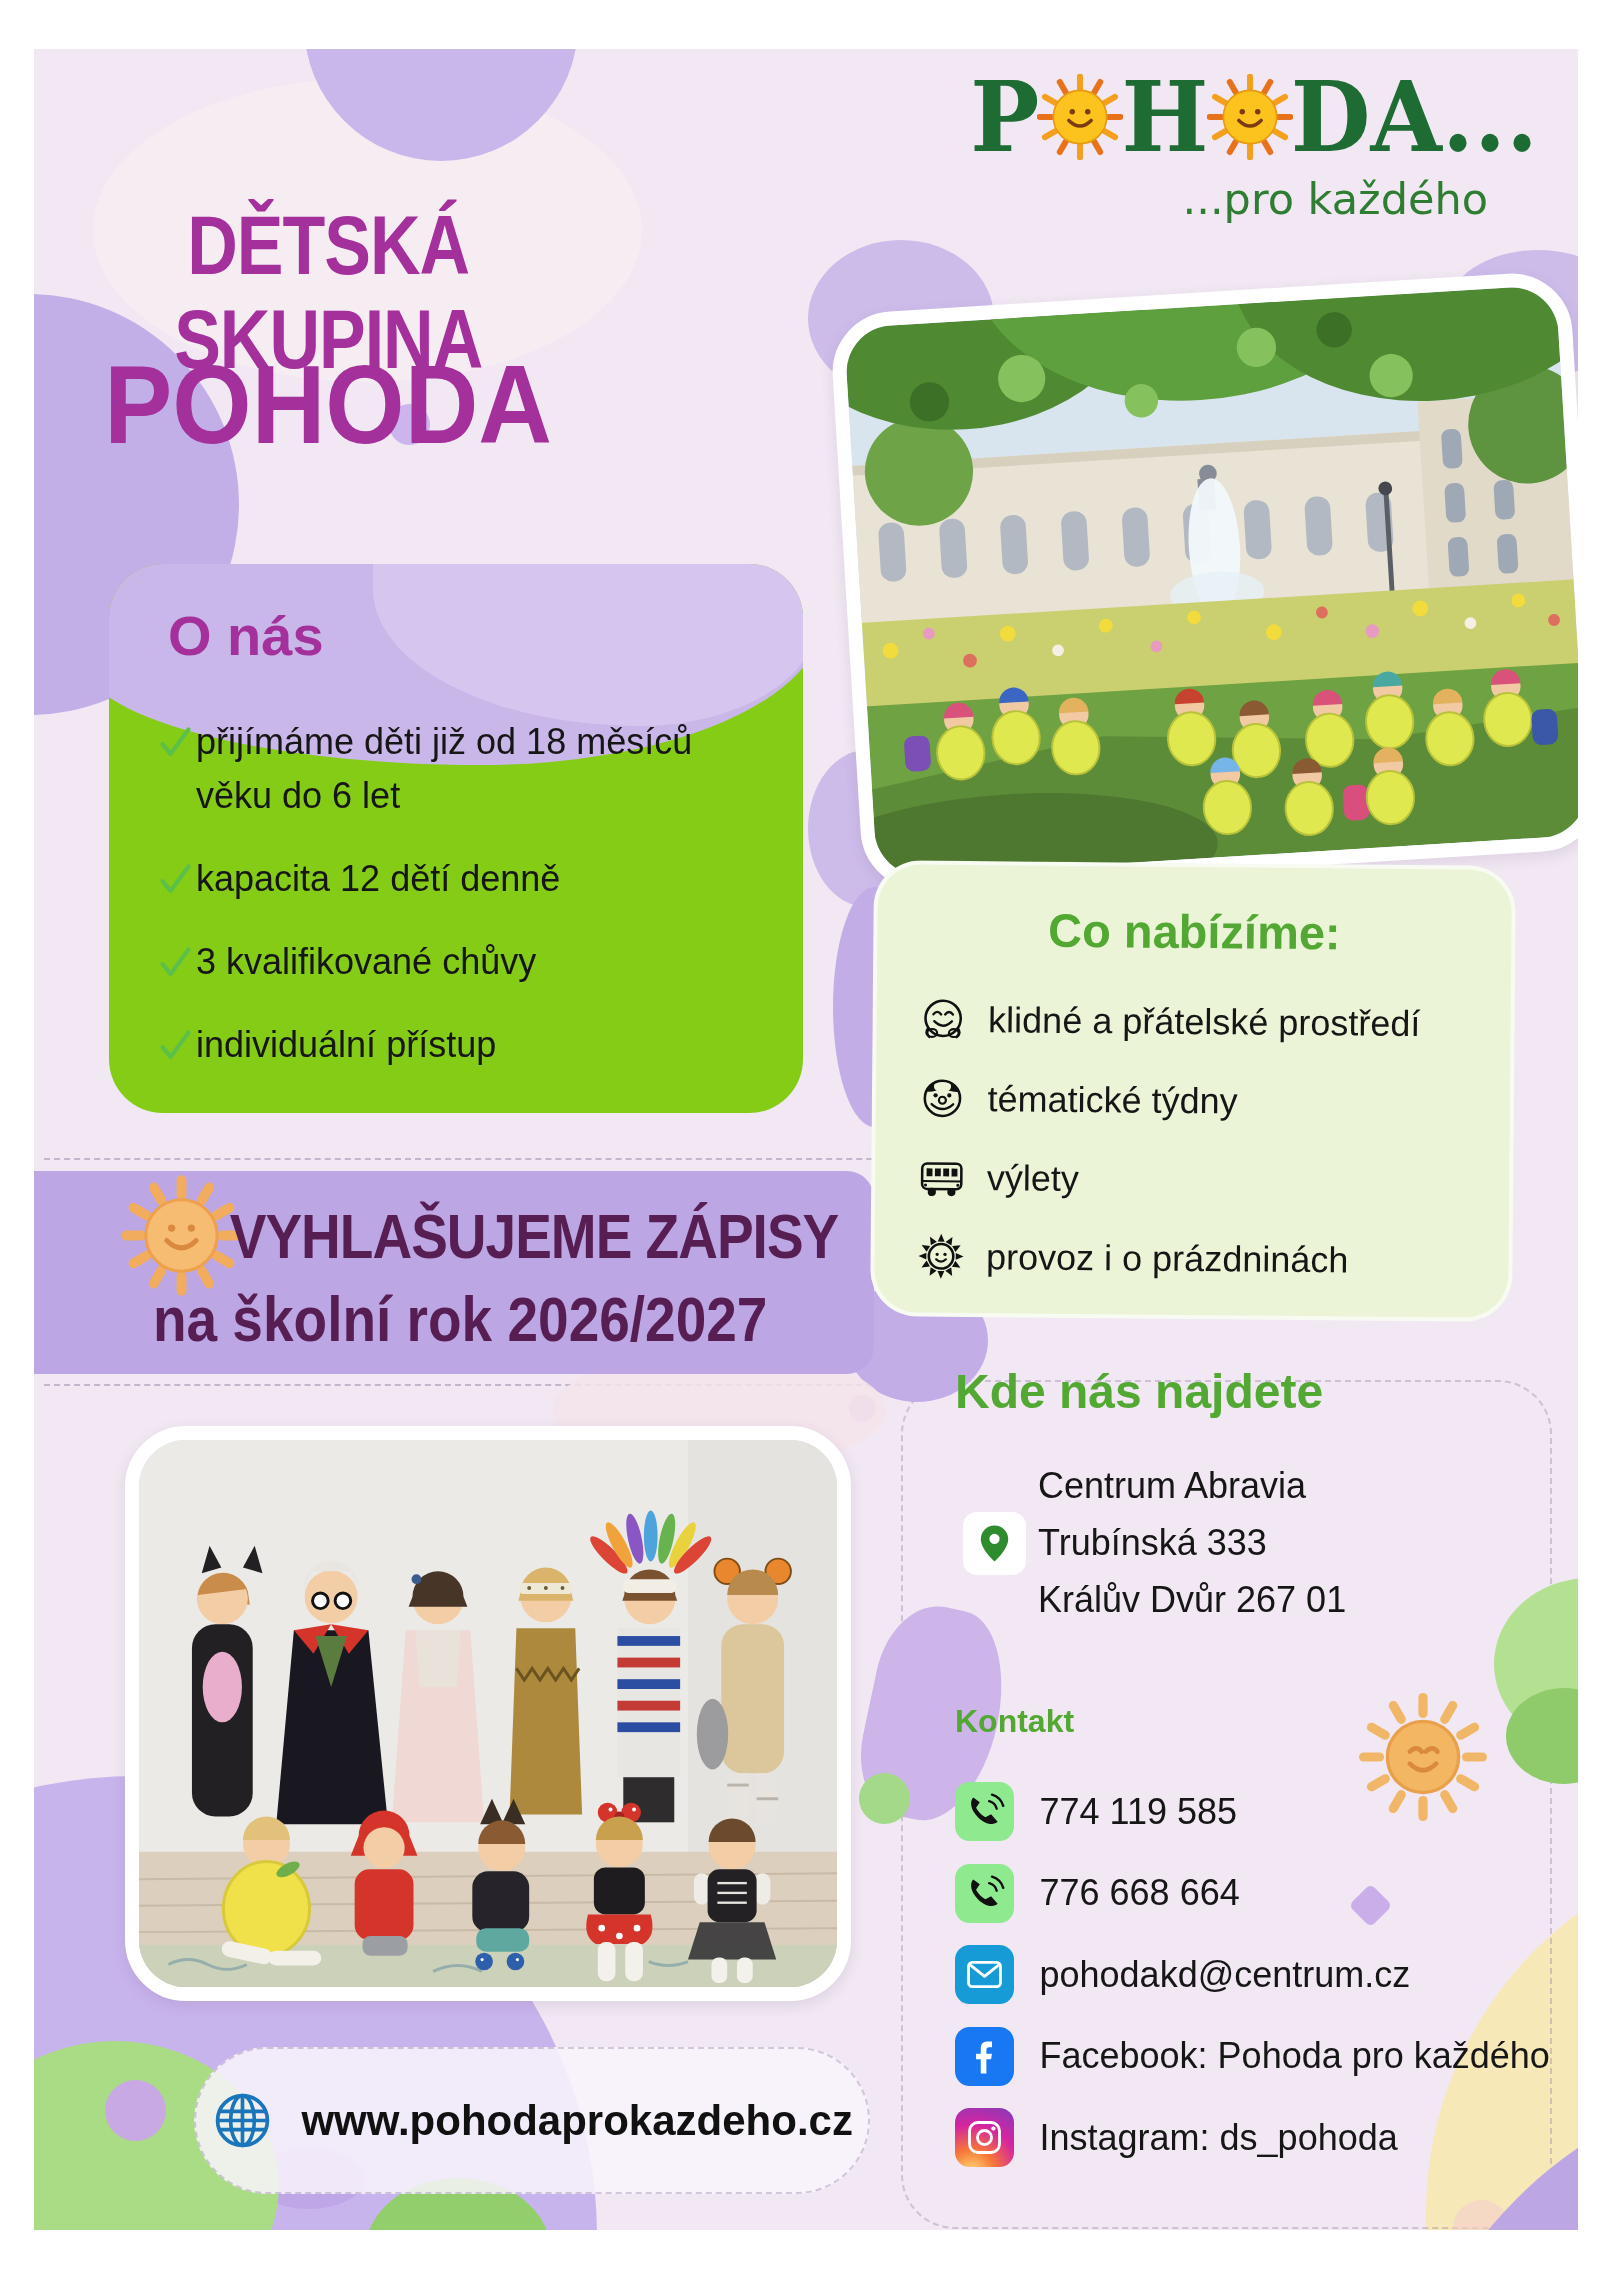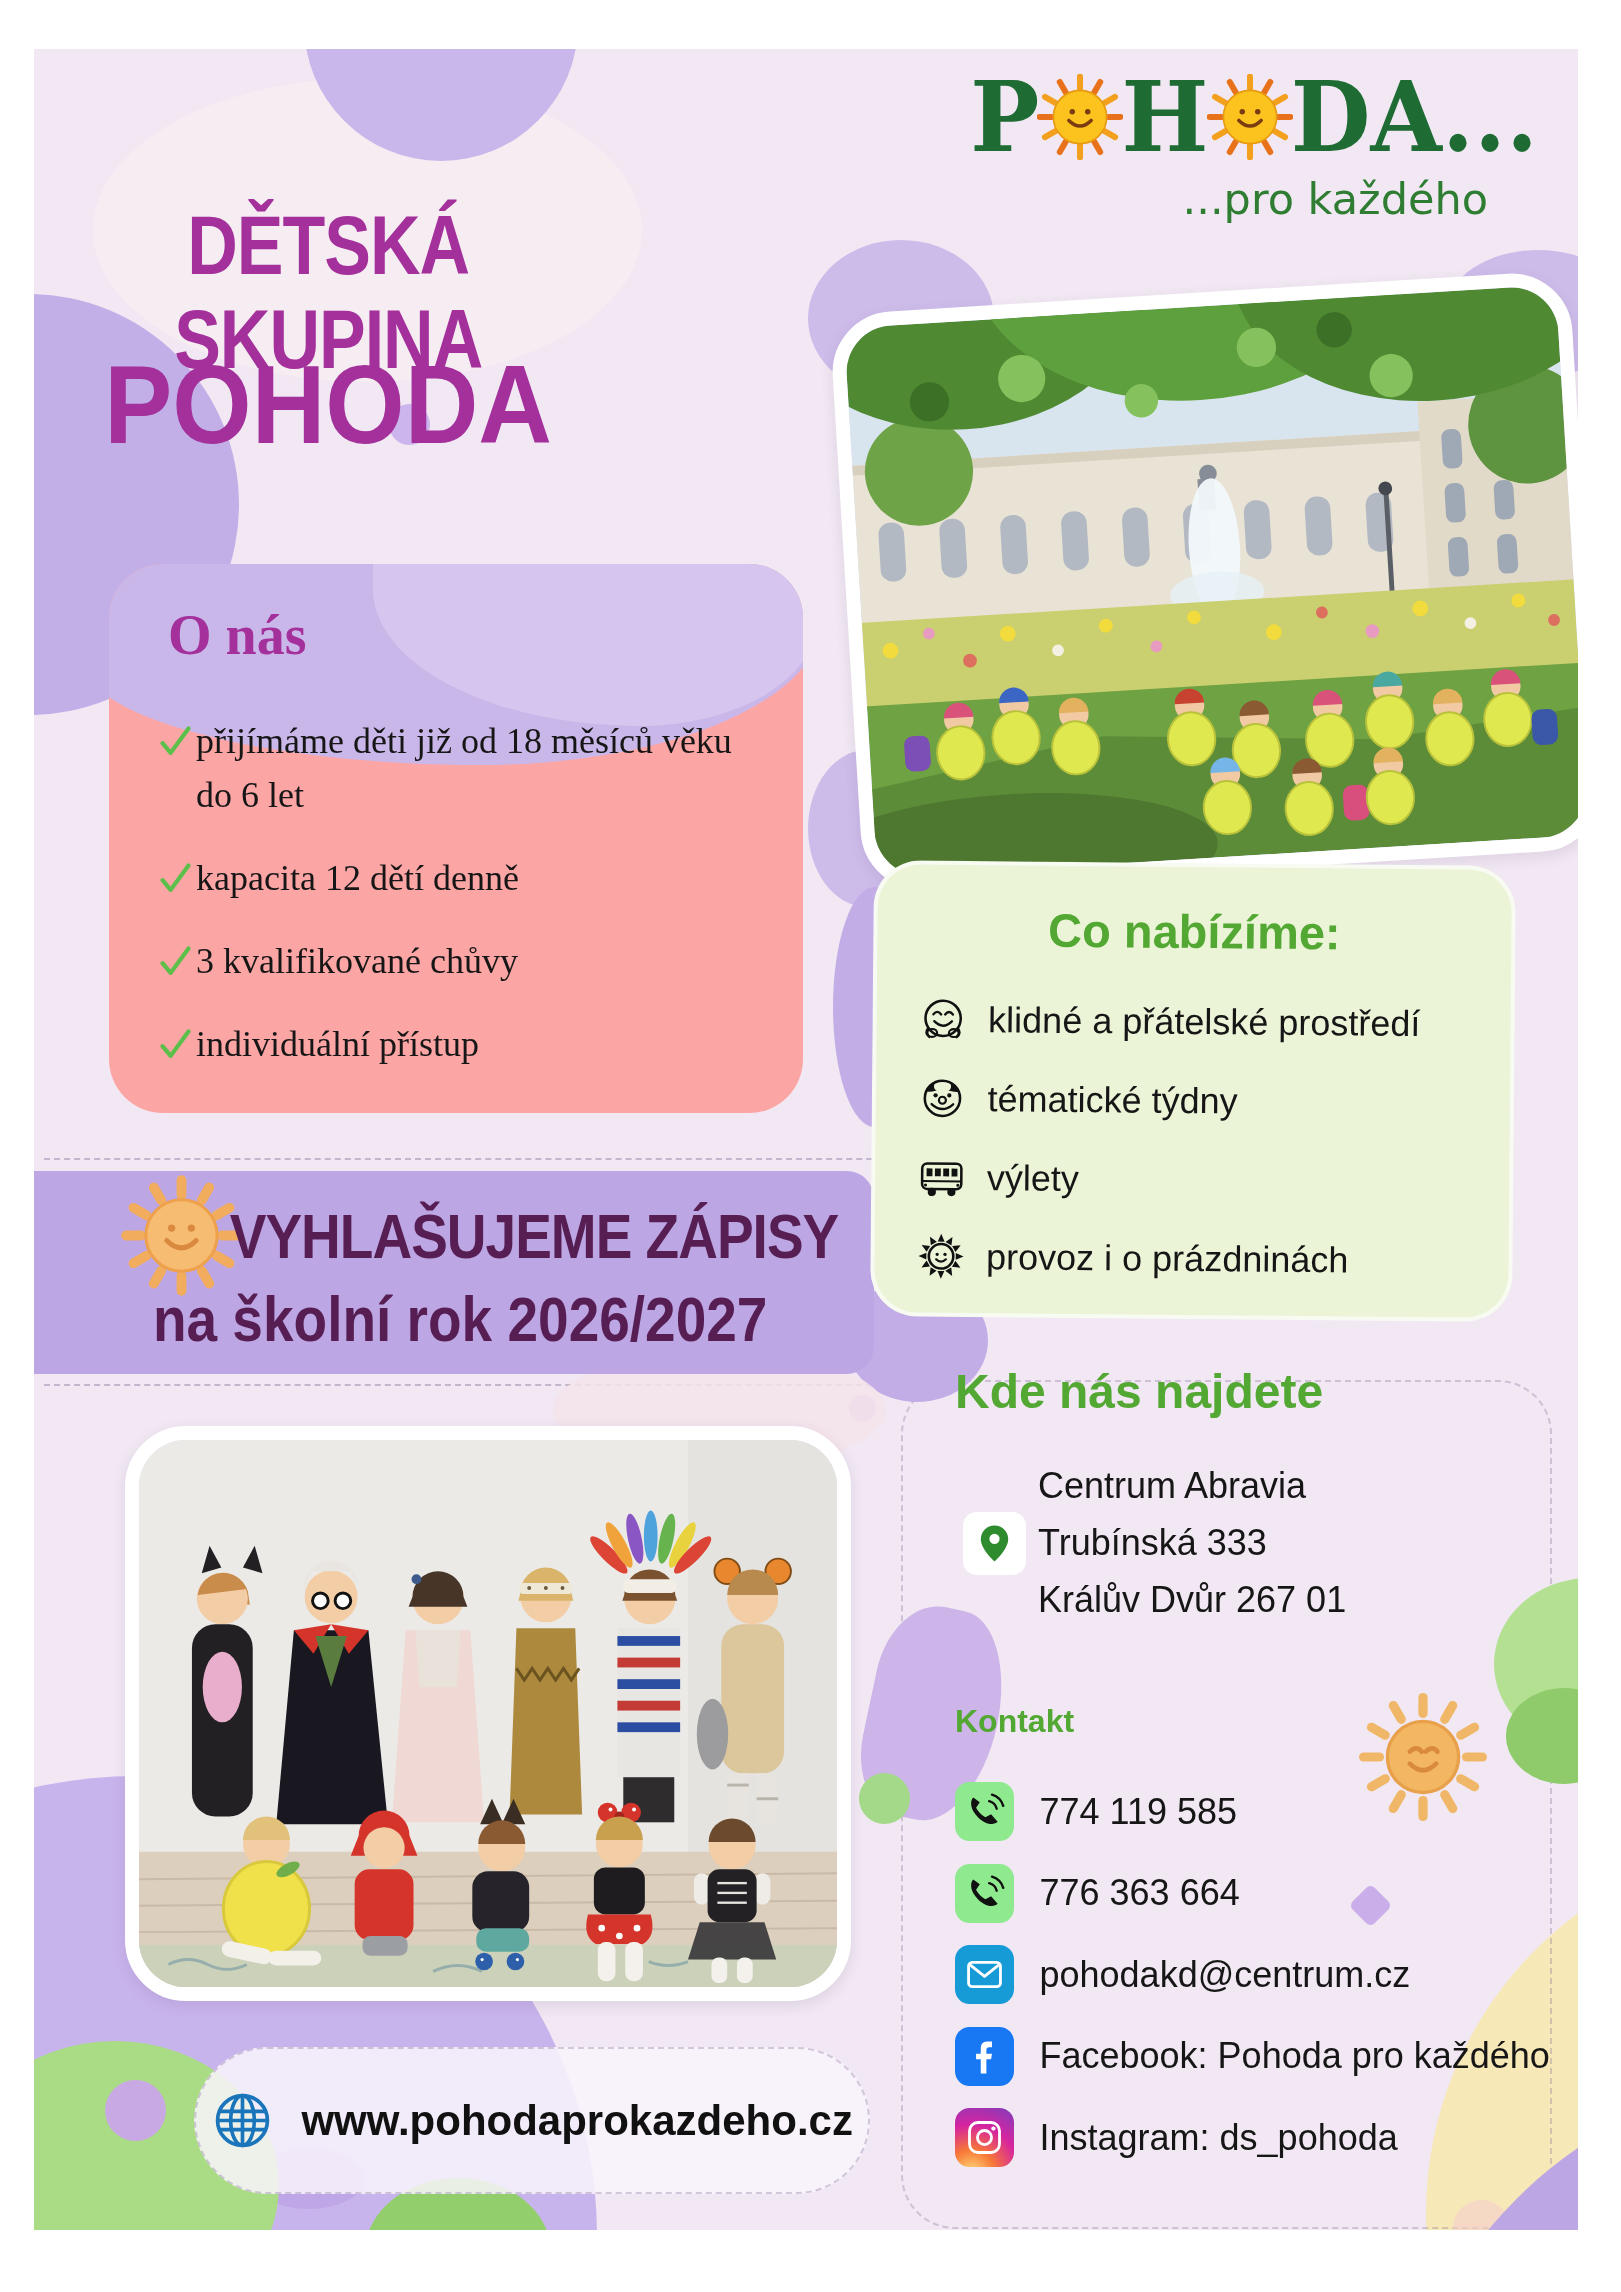--- a/index.html
+++ b/index.html
@@ -20,22 +20,22 @@
   .logo-tagline{position:absolute;left:886px;top:125px;width:568px;text-align:right;font-family:"DejaVu Sans",sans-serif;
     font-size:43px;color:#2E7D32;z-index:5;padding-right:5.9px;}
 
   
   .title1{position:absolute;left:14.7px;top:149px;width:559px;text-align:center;margin:0;
     font-size:70px;font-weight:bold;color:#A3309B;transform:scaleY(1.18);transform-origin:top center;letter-spacing:-1px;z-index:5;}
   .title2{position:absolute;left:14.7px;top:292px;width:559px;text-align:center;margin:0;
     font-size:102px;font-weight:bold;color:#A3309B;transform:scaleY(1.1);transform-origin:top center;z-index:5;}
 
   
-  .about-panel{position:absolute;left:75px;top:515px;width:694px;height:549px;background:#fca5a5;
-    border-radius:54px;overflow:hidden;z-index:3;font-family:Liberation Serif, serif;}
+  .about-panel{position:absolute;left:75px;top:515px;width:694px;height:549px;background:#84cc16;
+    border-radius:54px;overflow:hidden;z-index:3;}
   .about-blob{position:absolute;left:-29px;right:-19.6px;top:-49px;height:250px;background:#CAB7E9;
     border-radius:0 0 46% 54% / 0 0 147px 108px;}
   .about-blob2{position:absolute;left:38%;right:-14.7px;top:-49px;height:211px;background:#D8C9F0;
     border-radius:0 0 40% 60% / 0 0 108px 137px;opacity:.85;}
   .about-heading{position:relative;margin:39px 0 47px 59px;font-size:56px;font-weight:bold;color:#A3309B;}
   .about-list{position:relative;margin:0 29px 0 47px;padding:0;list-style:none;}
   .about-item{display:flex;align-items:flex-start;gap:1px;margin-bottom:29px;font-size:36px;color:#161616;line-height:1.5;}
   .check{flex:0 0 39px;width:39px;height:39px;margin-top:7.8px;}
 
   
@@ -653,21 +653,21 @@
       <span>774 119 585</span>
     </div>
     <div class="contact-row">
       <span class="tile tile-phone">
         <svg viewBox="0 0 48 48">
           <path d="M12 9 c-4 4 -3 13 5 21 c8 8 17 9 21 5 l-7 -8 -6 3 c-4 -2 -8 -6 -10 -10 l4 -6 z" fill="#111"></path>
           <path d="M29 13 a11 11 0 0 1 8 8" fill="none" stroke="#111" stroke-width="2.6" stroke-linecap="round"></path>
           <path d="M32 6 a18 18 0 0 1 12 12" fill="none" stroke="#111" stroke-width="2.6" stroke-linecap="round"></path>
         </svg>
       </span>
-      <span>776 363 664</span>
+      <span>776 668 664</span>
     </div>
     <div class="contact-row">
       <span class="tile tile-email">
         <svg viewBox="0 0 48 48">
           <rect x="7" y="11" width="34" height="26" rx="4" fill="none" stroke="#fff" stroke-width="3"></rect>
           <path d="M9 14 l15 12 15 -12" fill="none" stroke="#fff" stroke-width="3" stroke-linecap="round" stroke-linejoin="round"></path>
         </svg>
       </span>
       <span>pohodakd@centrum.cz</span>
     </div>

